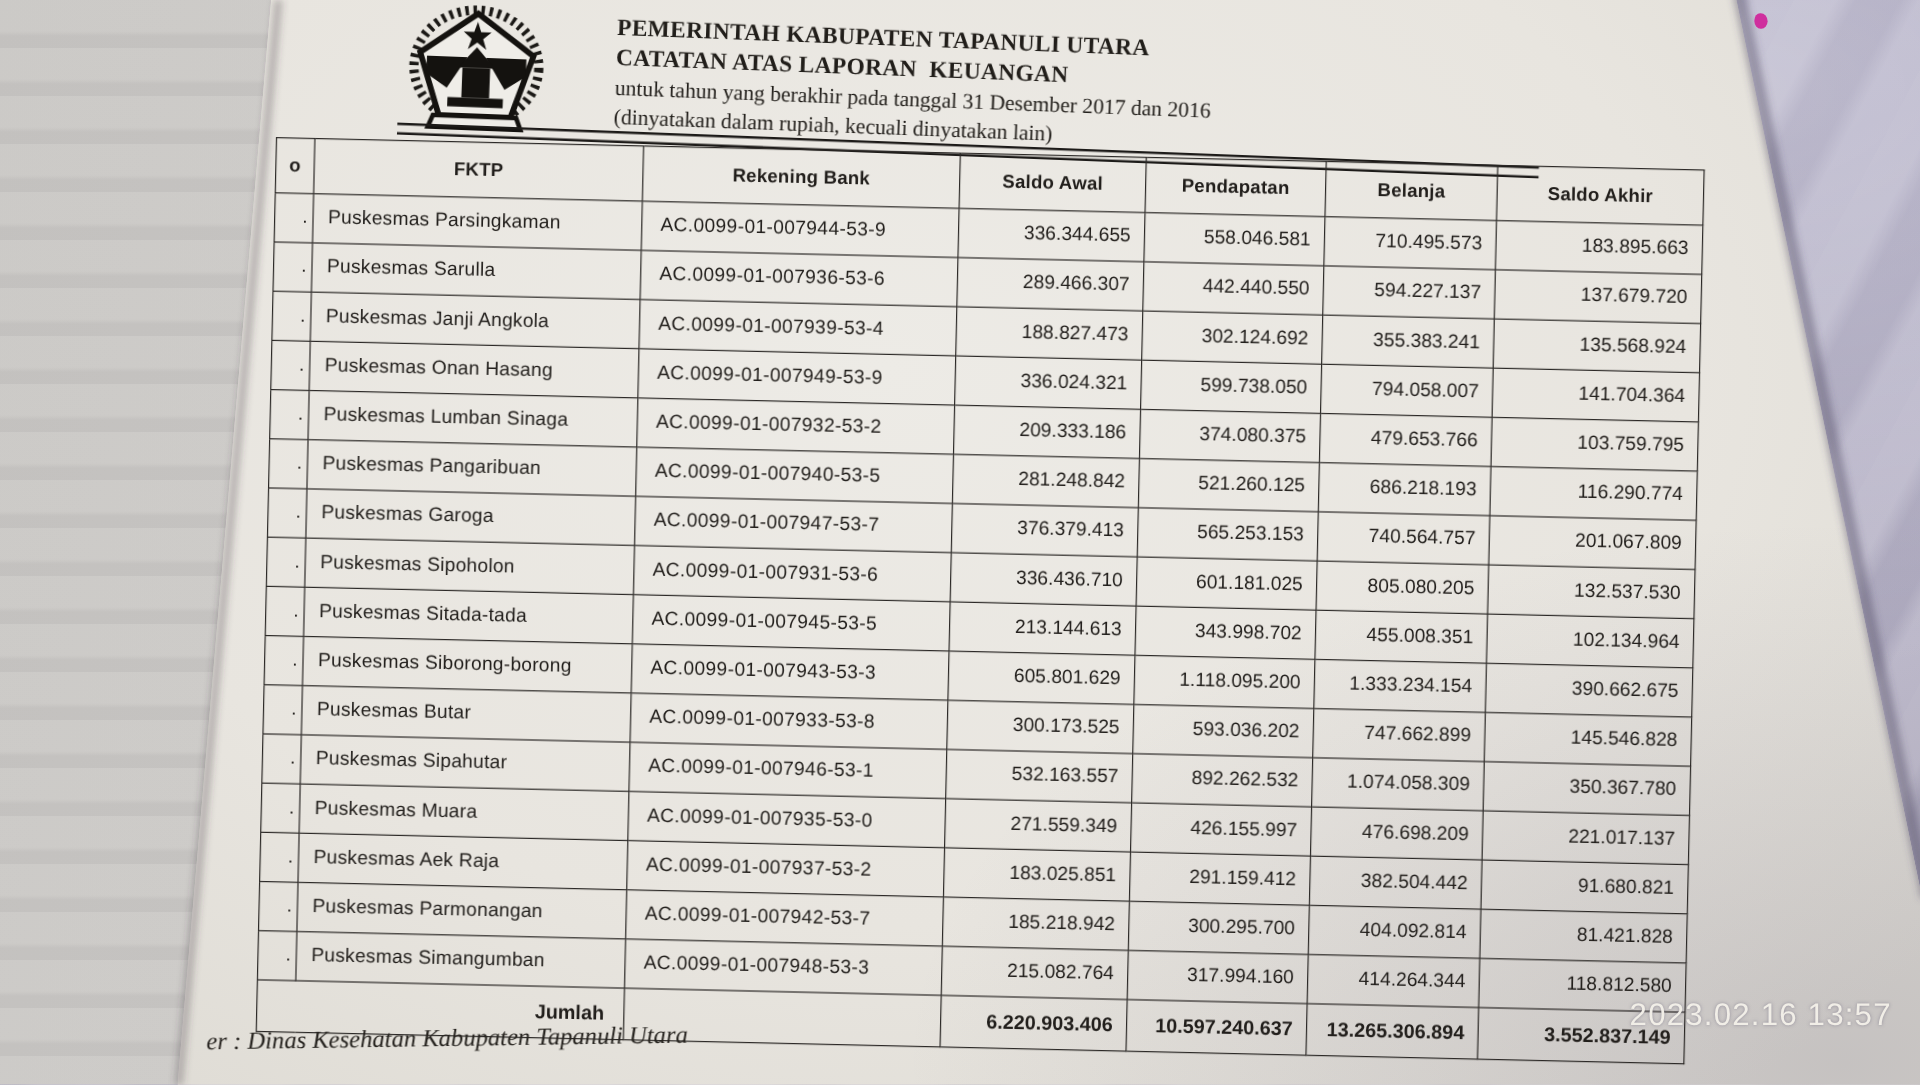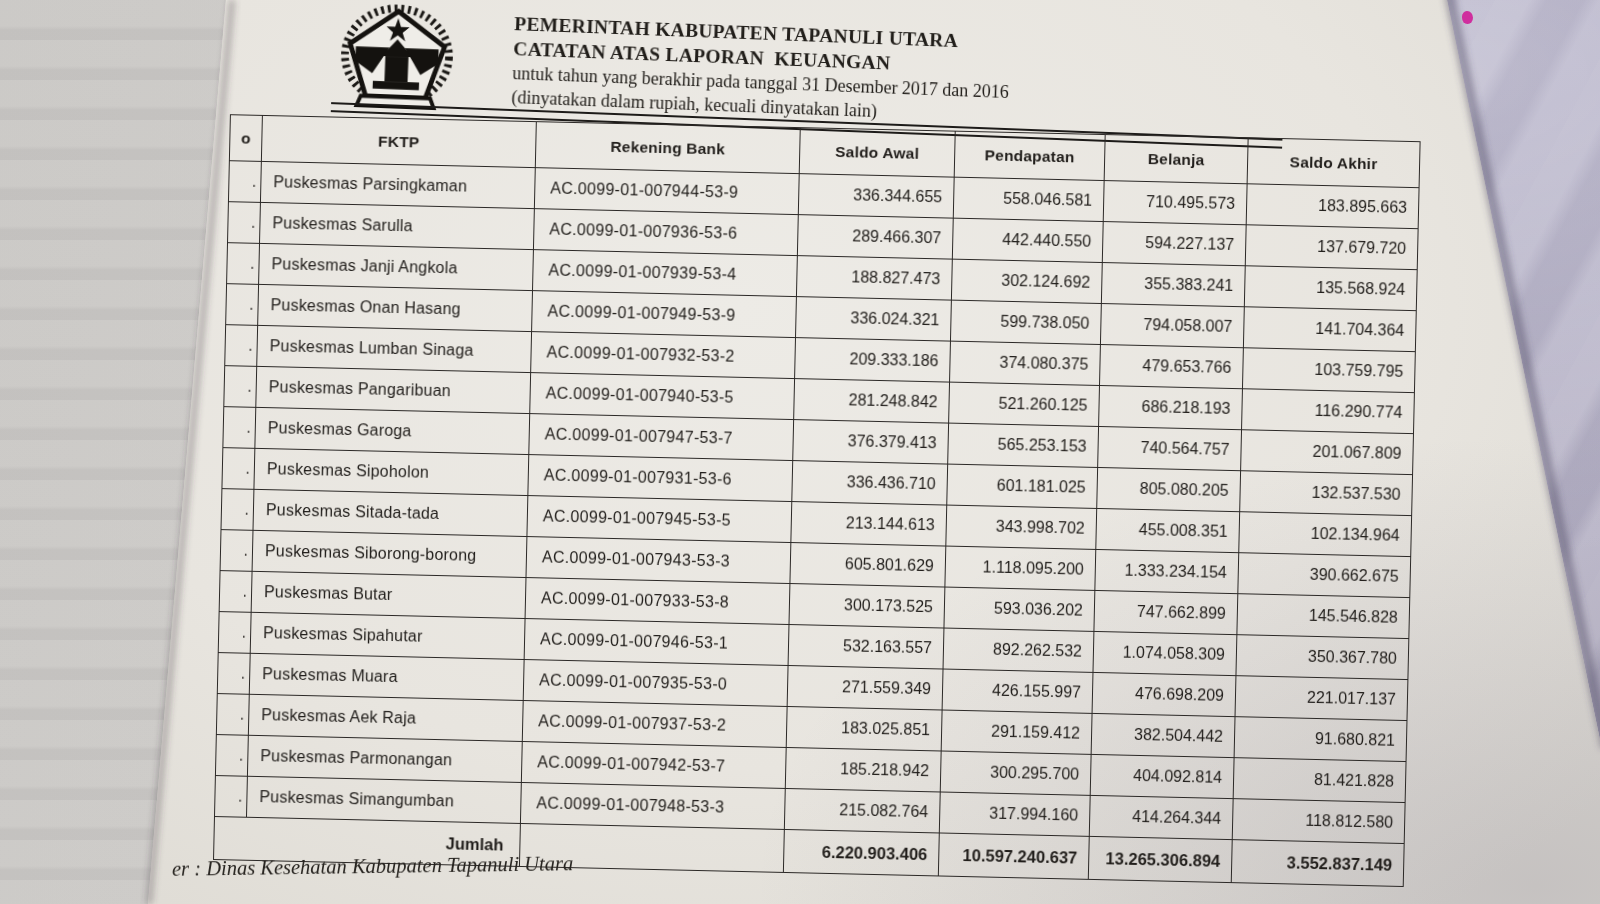--- a/index.html
+++ b/index.html
@@ -300,14 +300,15 @@
         <td class="c-acct"></td>
         <td class="c-num">6.220.903.406</td>
         <td class="c-num">10.597.240.637</td>
         <td class="c-num">13.265.306.894</td>
         <td class="c-num">3.552.837.149</td>
       </tr>
     </tfoot>
   </table>
 
   <div class="source-line">er : Dinas Kesehatan Kabupaten Tapanuli Utara</div>
+  <div class="timestamp">2023.02.16 13:57</div>
 
 </div>
 
 </body></html>

